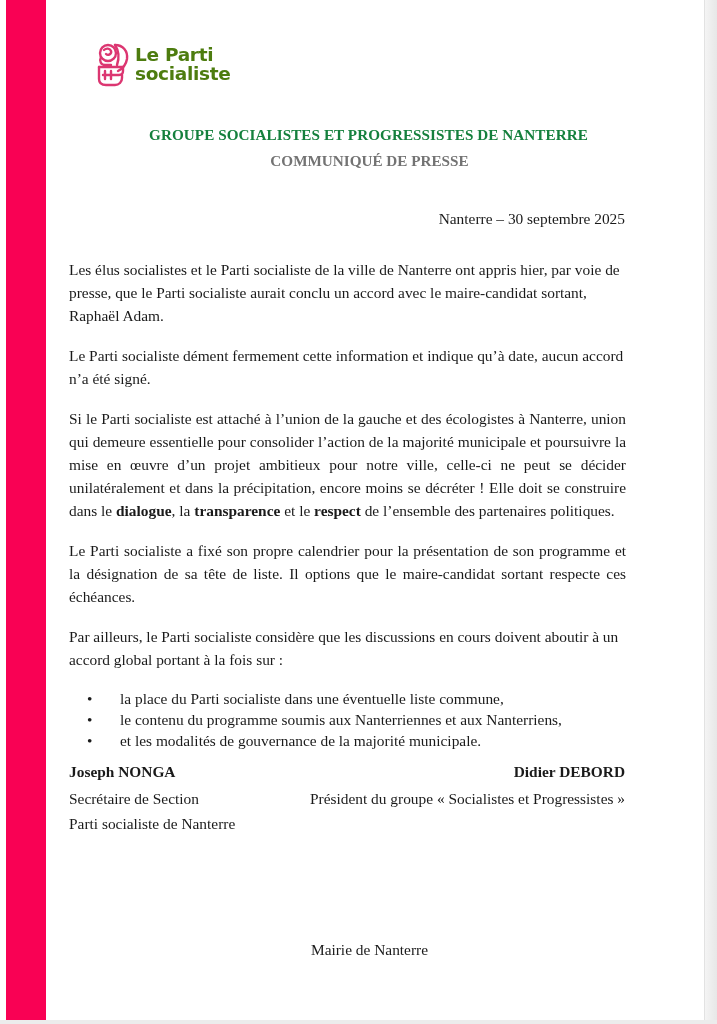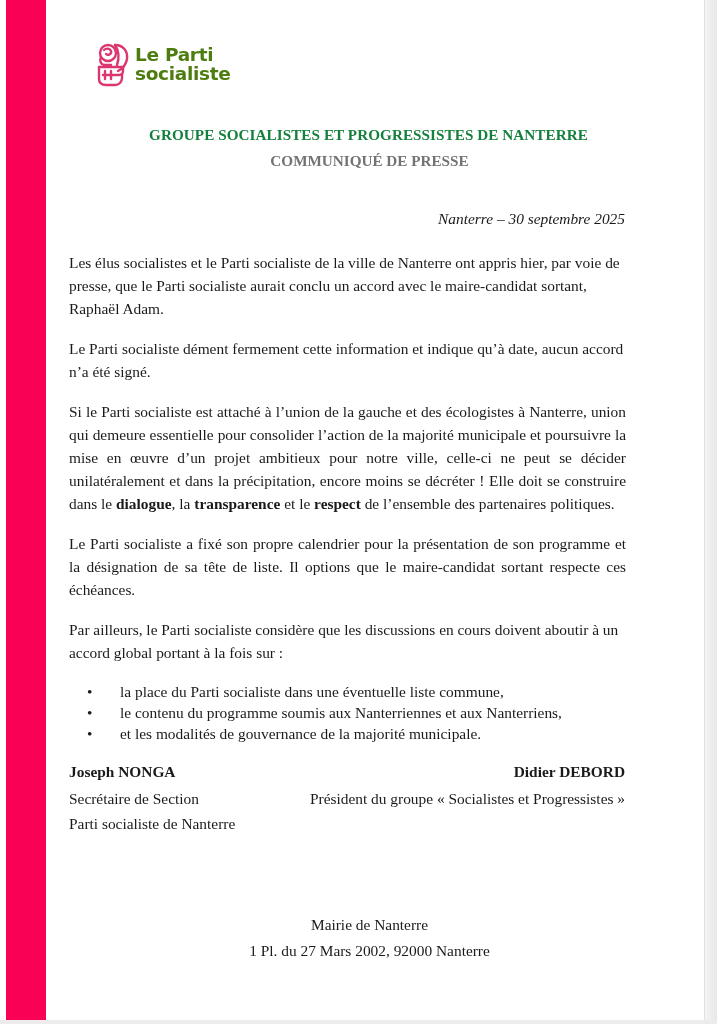--- a/index.html
+++ b/index.html
@@ -36,39 +36,39 @@
       position: absolute; left: 0; width: 717px; top: 126px; text-align: center;
       padding-left: 20px; box-sizing: border-box;
       font-weight: bold; font-size: 15.2px; color: #15803d; letter-spacing: 0.05px;
     }
     .press-title {
       position: absolute; left: 0; width: 717px; top: 152px; text-align: center;
       padding-left: 22px; box-sizing: border-box;
       font-weight: bold; font-size: 15.2px; color: #737373;
     }
     .date {
-      position: absolute; right: 92px; top: 210px; font-size: 15.4px; font-style: italic;
+      position: absolute; right: 92px; top: 210px; font-size: 15.4px;
     }
     .body-text {
       position: absolute; left: 69px; top: 242px; width: 557px;
       font-size: 15.4px; line-height: 23px;
     }
-    .body-text p { margin: 9px 0 17px 0; }
+    .body-text p { margin: 16px 0 17px 0; }
     .justify { text-align: justify; }
     .body-text ul { list-style: none; margin: 0 0 17px 0; padding: 0; }
     .body-text li { position: relative; padding-left: 51px; line-height: 21px; }
     .body-text li .bullet { position: absolute; left: 18px; top: 0; }
     .sig {
       position: absolute; top: 759px; font-size: 15.4px; line-height: 25px;
     }
     .sig-left { left: 69px; }
     .sig-right { right: 92px; text-align: right; }
     .sig .name { font-weight: bold; margin-bottom: 2px; }
     .footer {
-      position: absolute; left: 0; width: 717px; top: 912px; text-align: center;
+      position: absolute; left: 0; width: 717px; top: 937px; text-align: center;
       padding-left: 22px; box-sizing: border-box;
       font-size: 15.4px; line-height: 26px;
     }
   </style>
 </head>
 <body>
 
 <div class="side-bar"></div>
 <div class="page-edge"></div>
 <div class="bottom-edge"></div>
@@ -117,14 +117,13 @@
   <div>Parti socialiste de Nanterre</div>
 </div>
 
 <div class="sig sig-right">
   <div class="name">Didier DEBORD</div>
   <div>Président du groupe « Socialistes et Progressistes »</div>
 </div>
 
 <div class="footer">
   <div>Mairie de Nanterre</div>
-  <div>1 Pl. du 27 Mars 2002, 92000 Nanterre</div>
 </div>
 
 </body></html>

